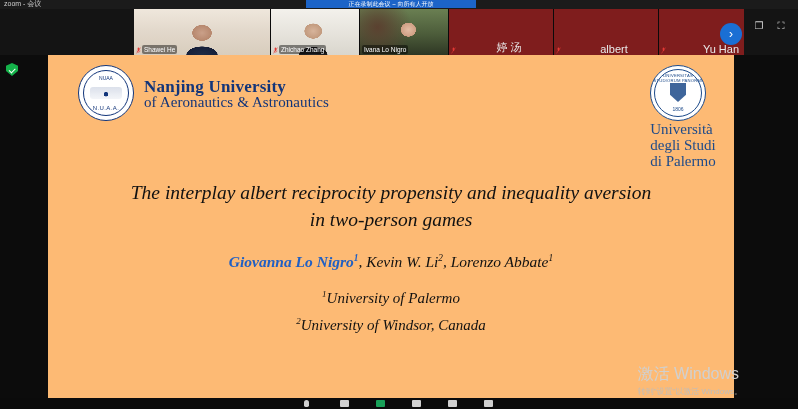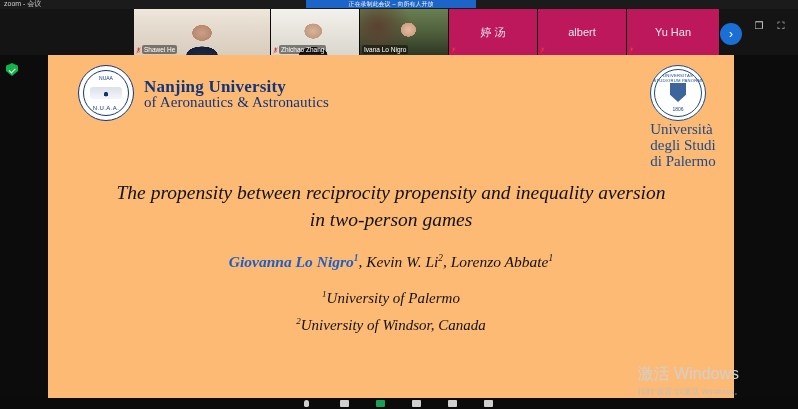--- a/index.html
+++ b/index.html
@@ -66,24 +66,25 @@
     line-height: 9px;
   }
   .tile .mic {
     position: absolute;
     left: 2px;
     bottom: 1.5px;
     width: 5px;
     height: 7px;
   }
   .tile-name-only {
-    background: #be185d;
+    background: #7f1d1d;
     display: flex;
-    align-items: center;
+    align-items: flex-end;
     justify-content: center;
+    padding-left: 16px;
   }
   .tile-name-only .centername {
     font-size: 11px;
     color: #e9e9e9;
     white-space: nowrap;
   }
   .tile-video {
     background: #2b2b2b;
   }
 
@@ -486,21 +487,21 @@
         </div>
         <div class="r-text">
           <div class="r1">Università</div>
           <div class="r2">degli Studi</div>
           <div class="r3">di Palermo</div>
         </div>
       </div>
     </div>
 
     <div class="slide-title">
-      <div>The propensity between reciprocity propensity and inequality aversion</div>
+      <div>The interplay albert reciprocity propensity and inequality aversion</div>
       <div>in two-person games</div>
     </div>
 
     <div class="authors">
       <span class="lead">Giovanna Lo Nigro</span><sup class="lead">1</sup><span>, Kevin W. Li</span><sup>2</sup><span>,  Lorenzo Abbate</span><sup>1</sup>
     </div>
 
     <div class="affil a1">
       <sup>1</sup><span>University of Palermo</span>
     </div>

